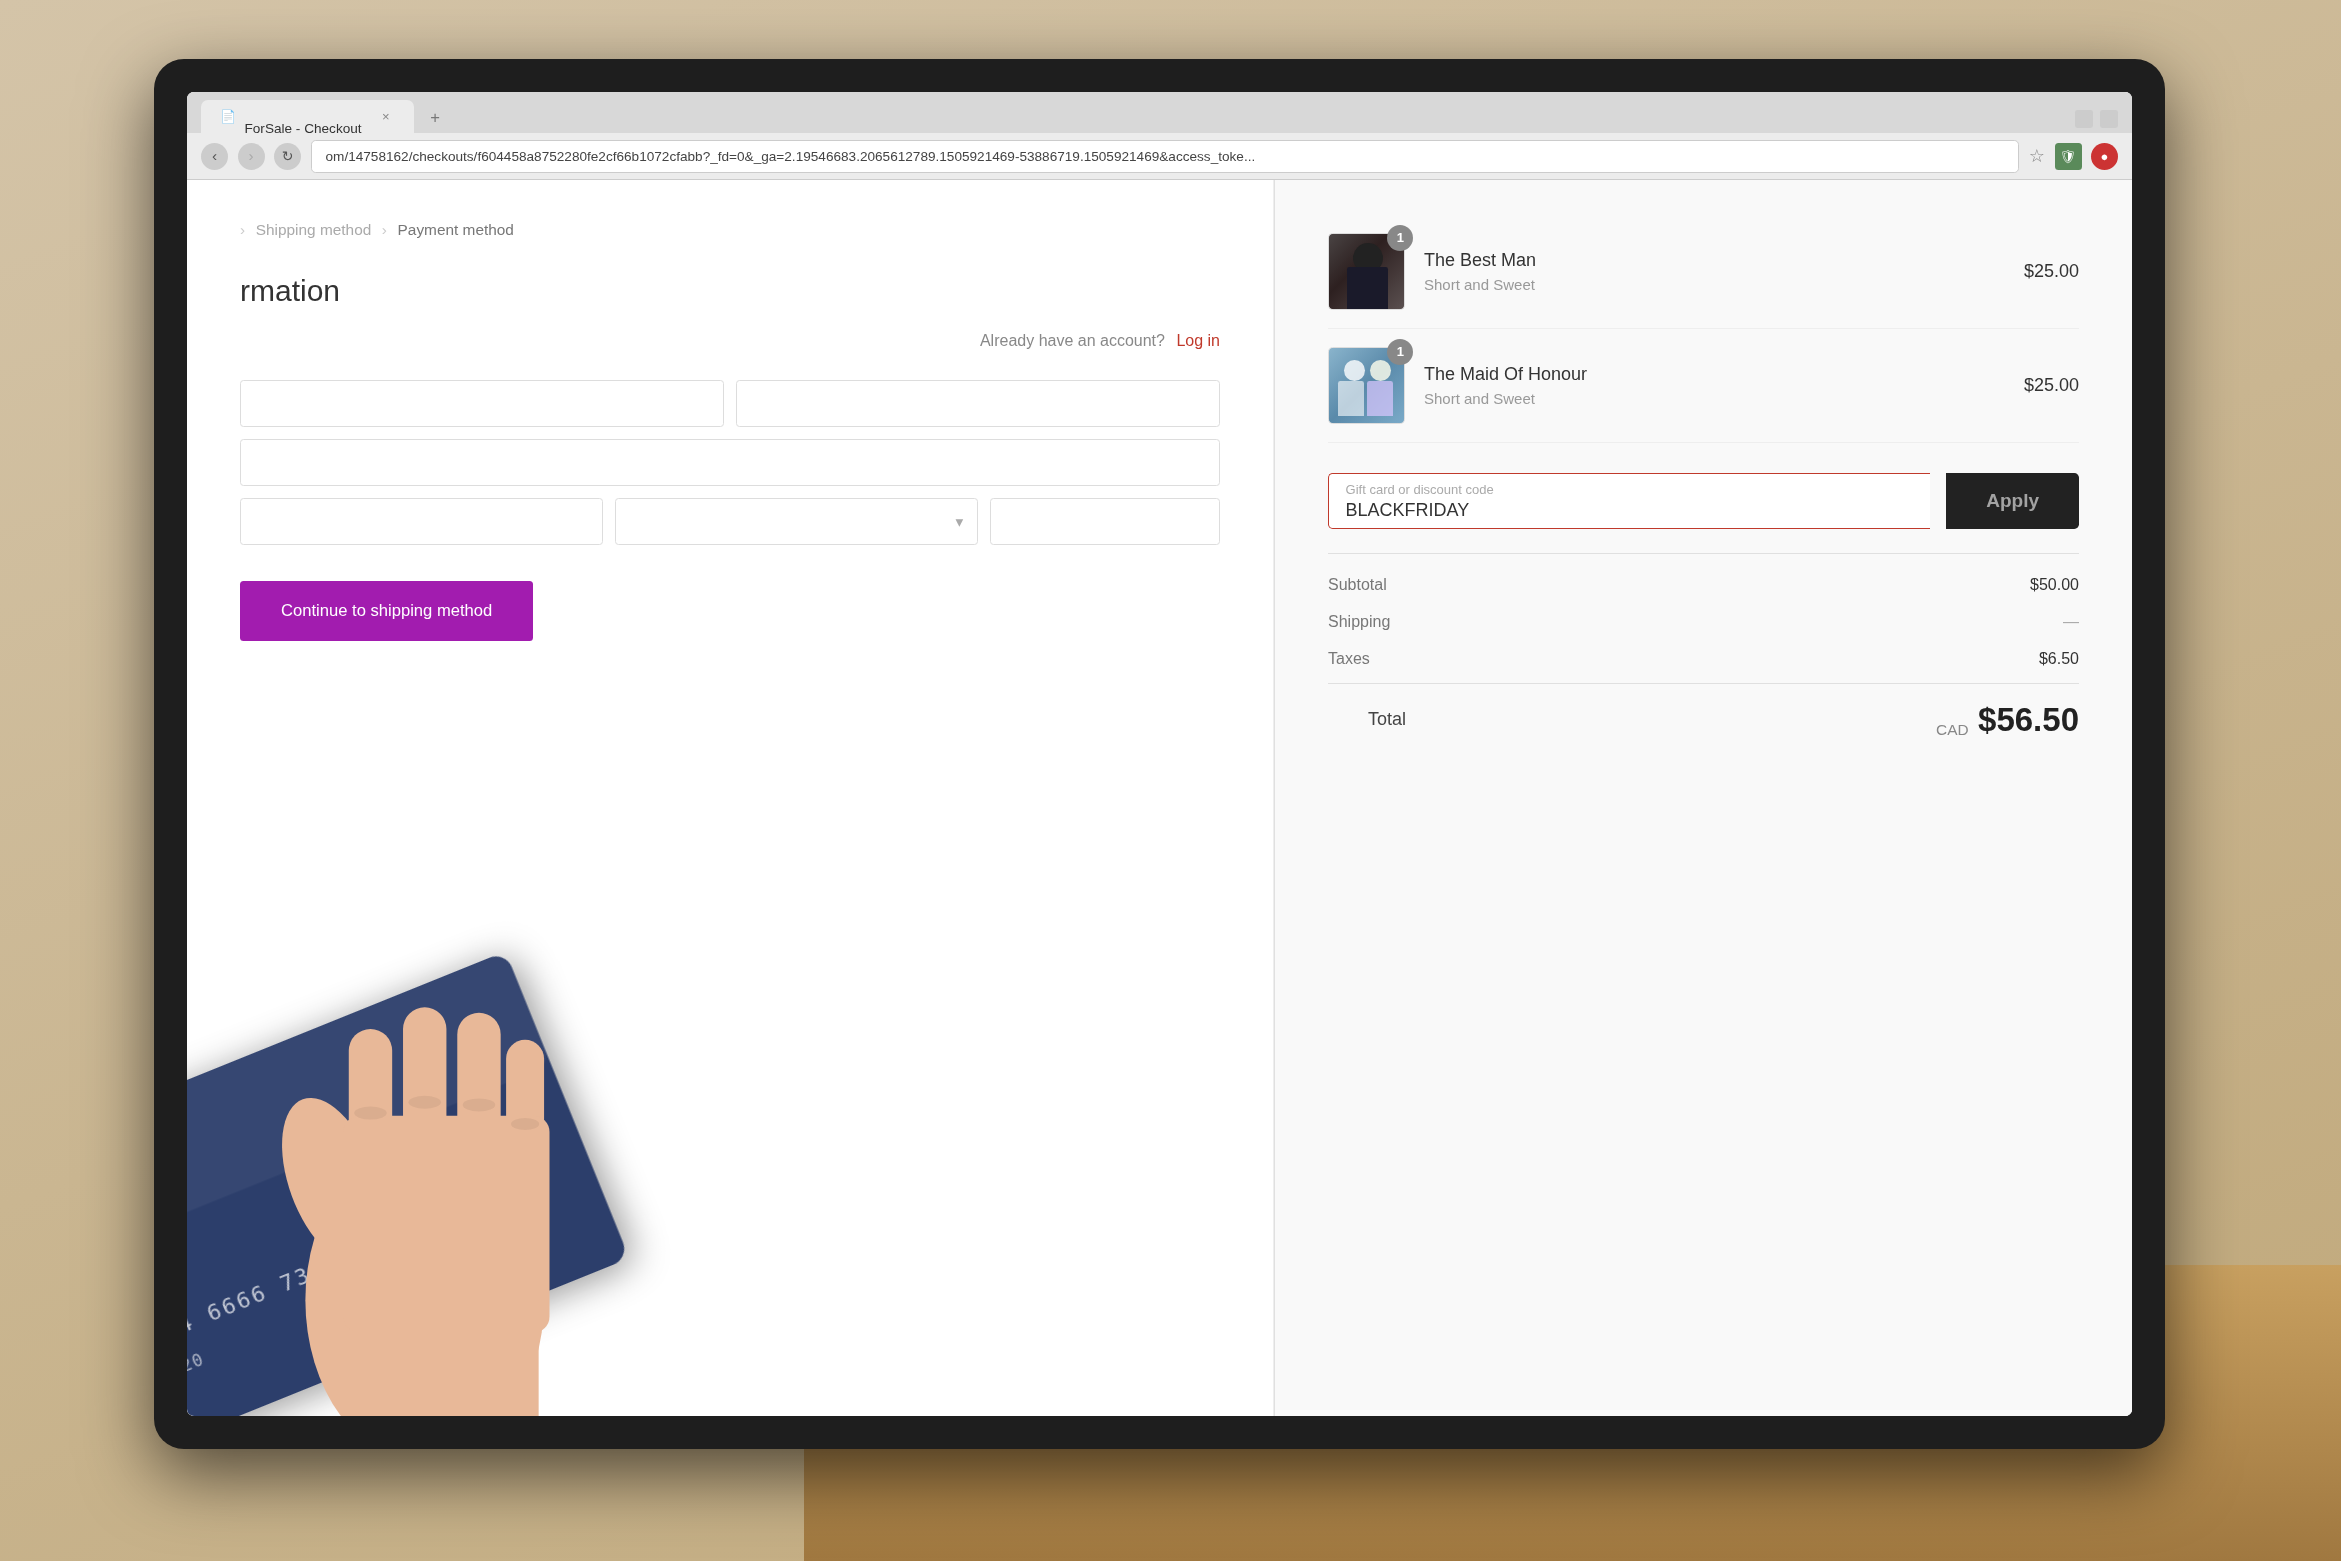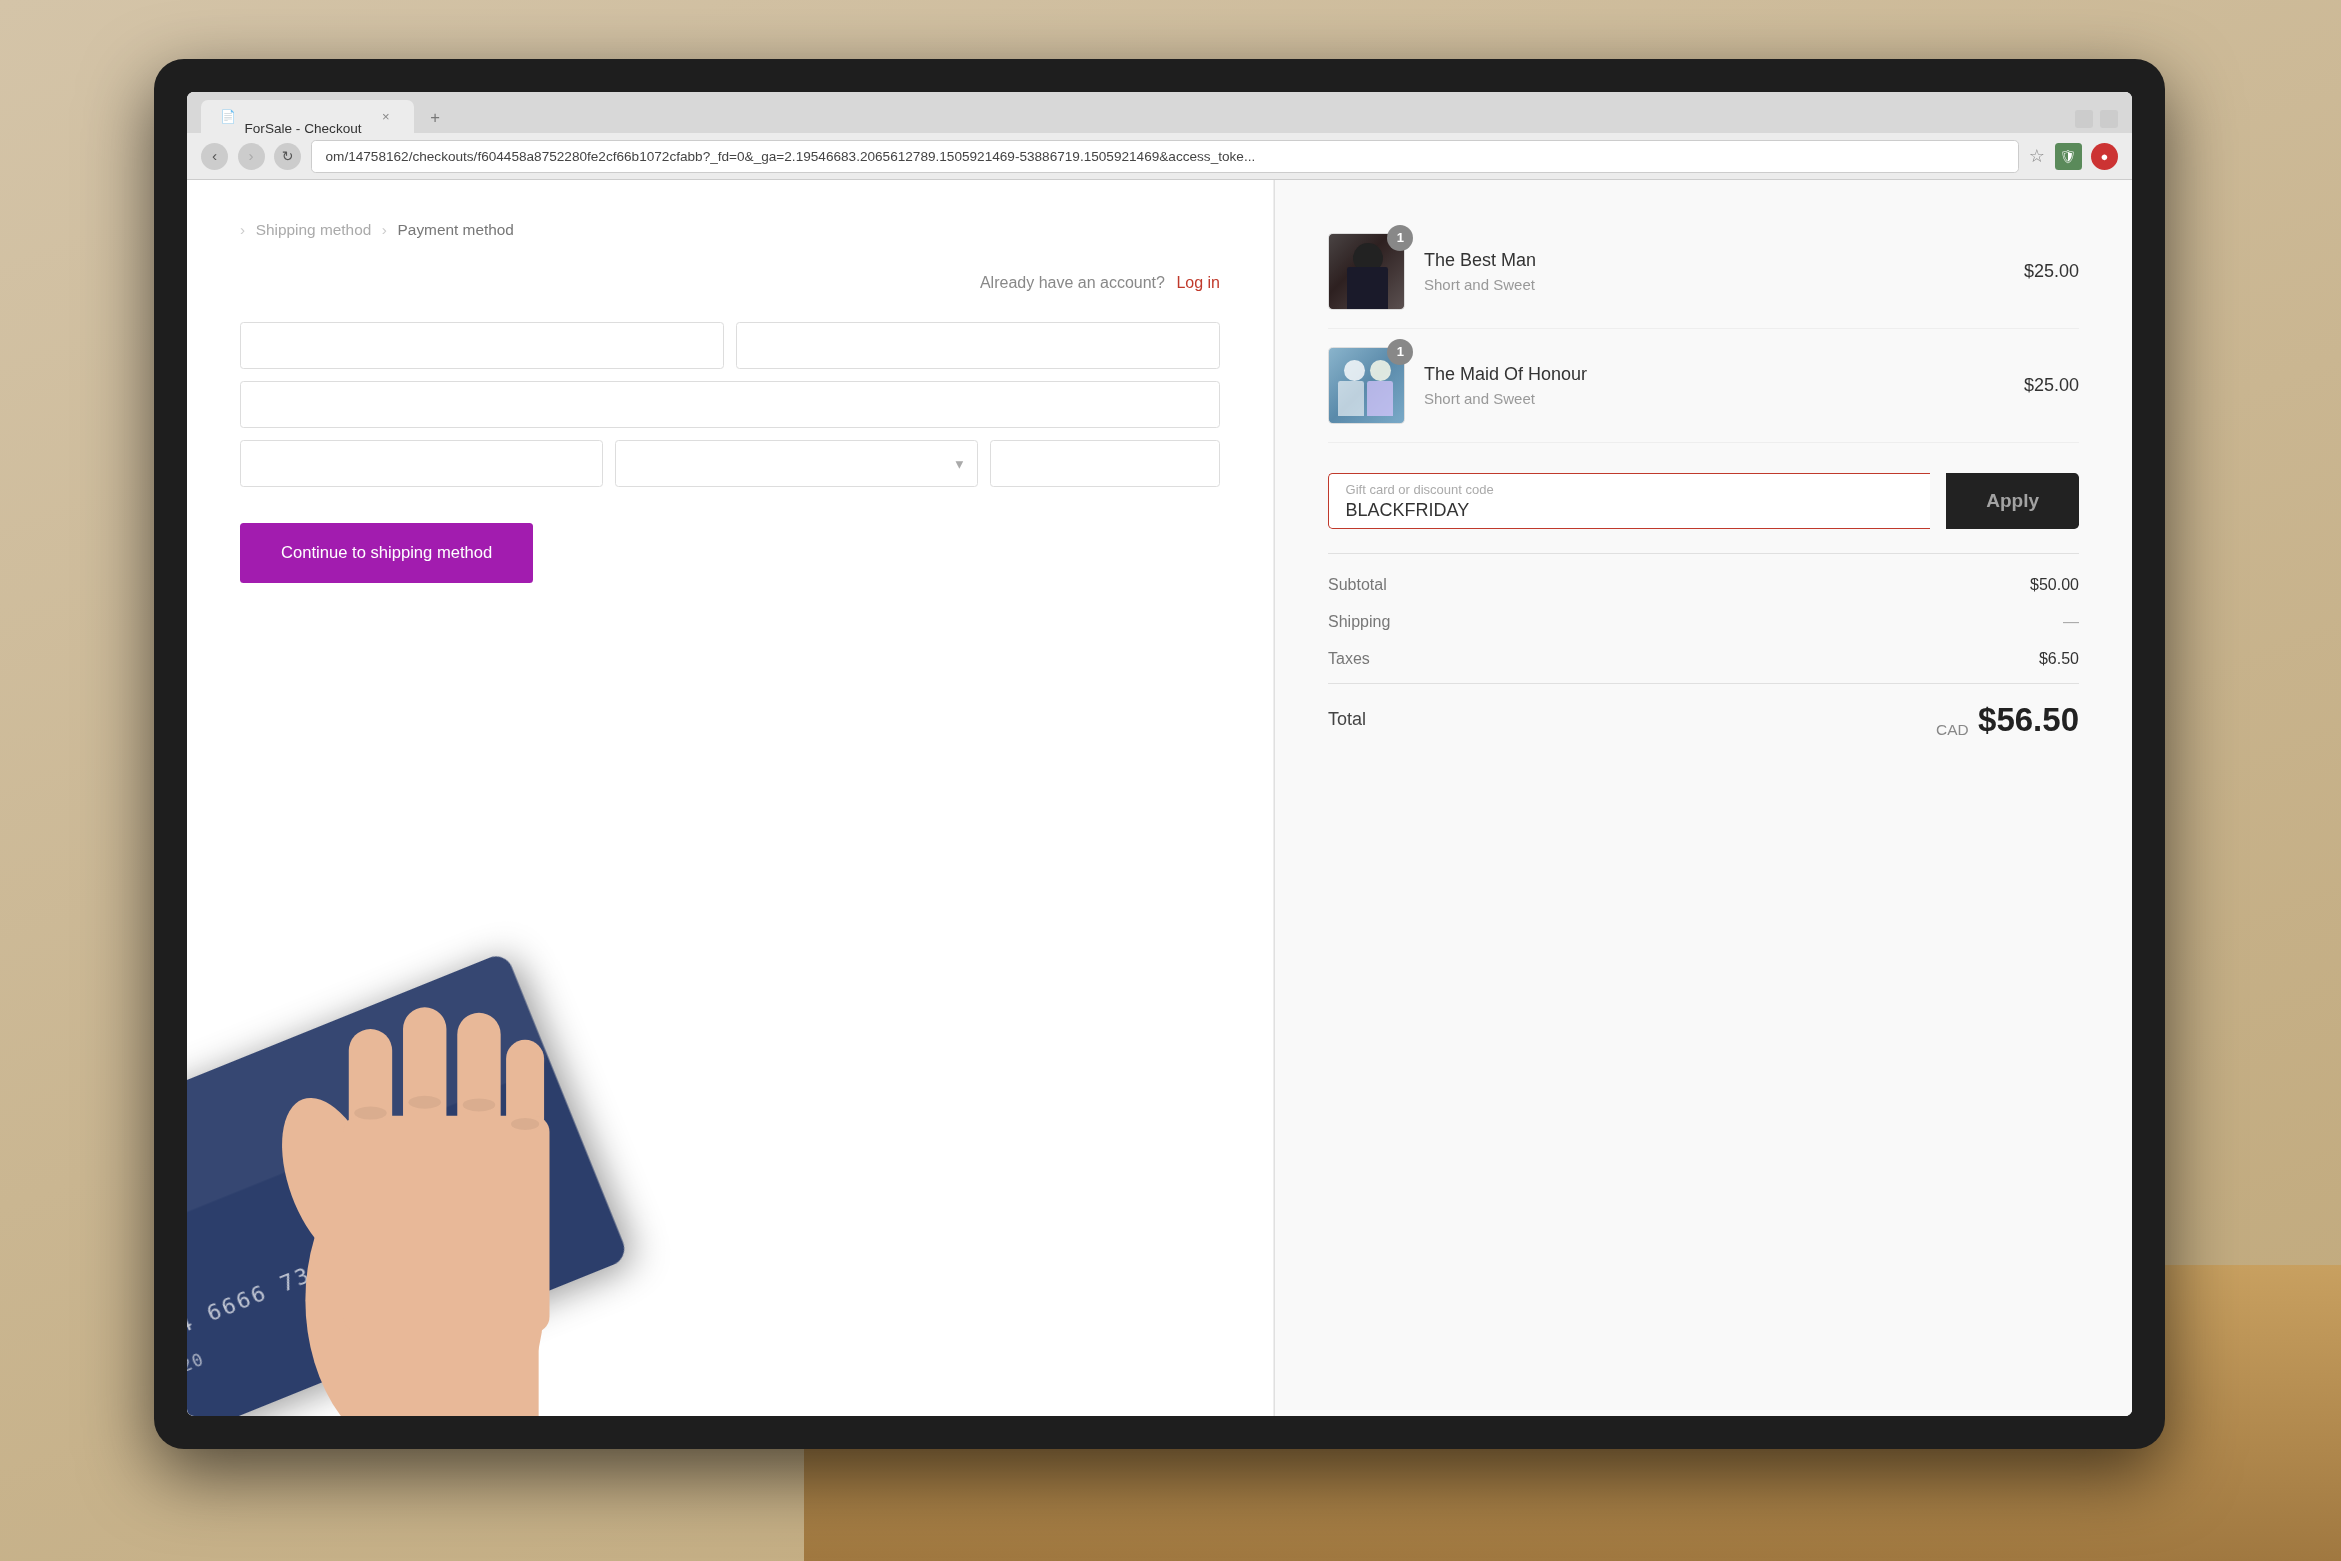--- a/index.html
+++ b/index.html
@@ -64,20 +64,23 @@
 
           
           <div style="display:flex; align-items:center; gap:10.6px; font-size:15.4px; color:#aaa; margin-bottom:35px;">
             <span style="color:#ccc;">›</span>
             <span style="cursor:pointer;">Shipping method</span>
             <span style="color:#ccc;">›</span>
             <span style="color:#777;">Payment method</span>
           </div>
 
           
+          <div style="font-size:30px; font-weight:400; color:#333; margin-bottom:24px;">
+            <span>rmation</span>
+          </div>
 
           
           <div style="font-size:16px; color:#888; margin-bottom:30px; text-align:right;">
             <span>Already have an account?</span>
             <a style="color:#c0392b; text-decoration:none; margin-left:7px;">Log in</a>
           </div>
 
           
           <div style="margin-bottom:24px;">
             <div style="display:flex; gap:12px; margin-bottom:12px;">
@@ -214,21 +217,21 @@
               <span style="color:#777;">Shipping</span>
               <span style="color:#aaa;">—</span>
             </div>
 
             <div style="display:flex;justify-content:space-between;align-items:center;padding:9.5px 0;font-size:16px;">
               <span style="color:#777;">Taxes</span>
               <span style="color:#333;">$6.50</span>
             </div>
 
             <div style="display:flex;justify-content:space-between;align-items:center;padding:16.6px 0;border-top:0.6px solid #e0e0e0;margin-top:6px;">
-              <span style="font-size:18px;color:#444;">Total</span>
+              <span style="font-size:18px;color:#444;margin-left:40px;">Total</span>
               <div style="display:flex;align-items:flex-end;gap:9.5px;">
                 <span style="font-size:15.4px;color:#888;">CAD</span>
                 <span style="font-size:33px;font-weight:600;color:#222;">$56.50</span>
               </div>
             </div>
 
           </div>
         </div>
       </div>
     </div>

